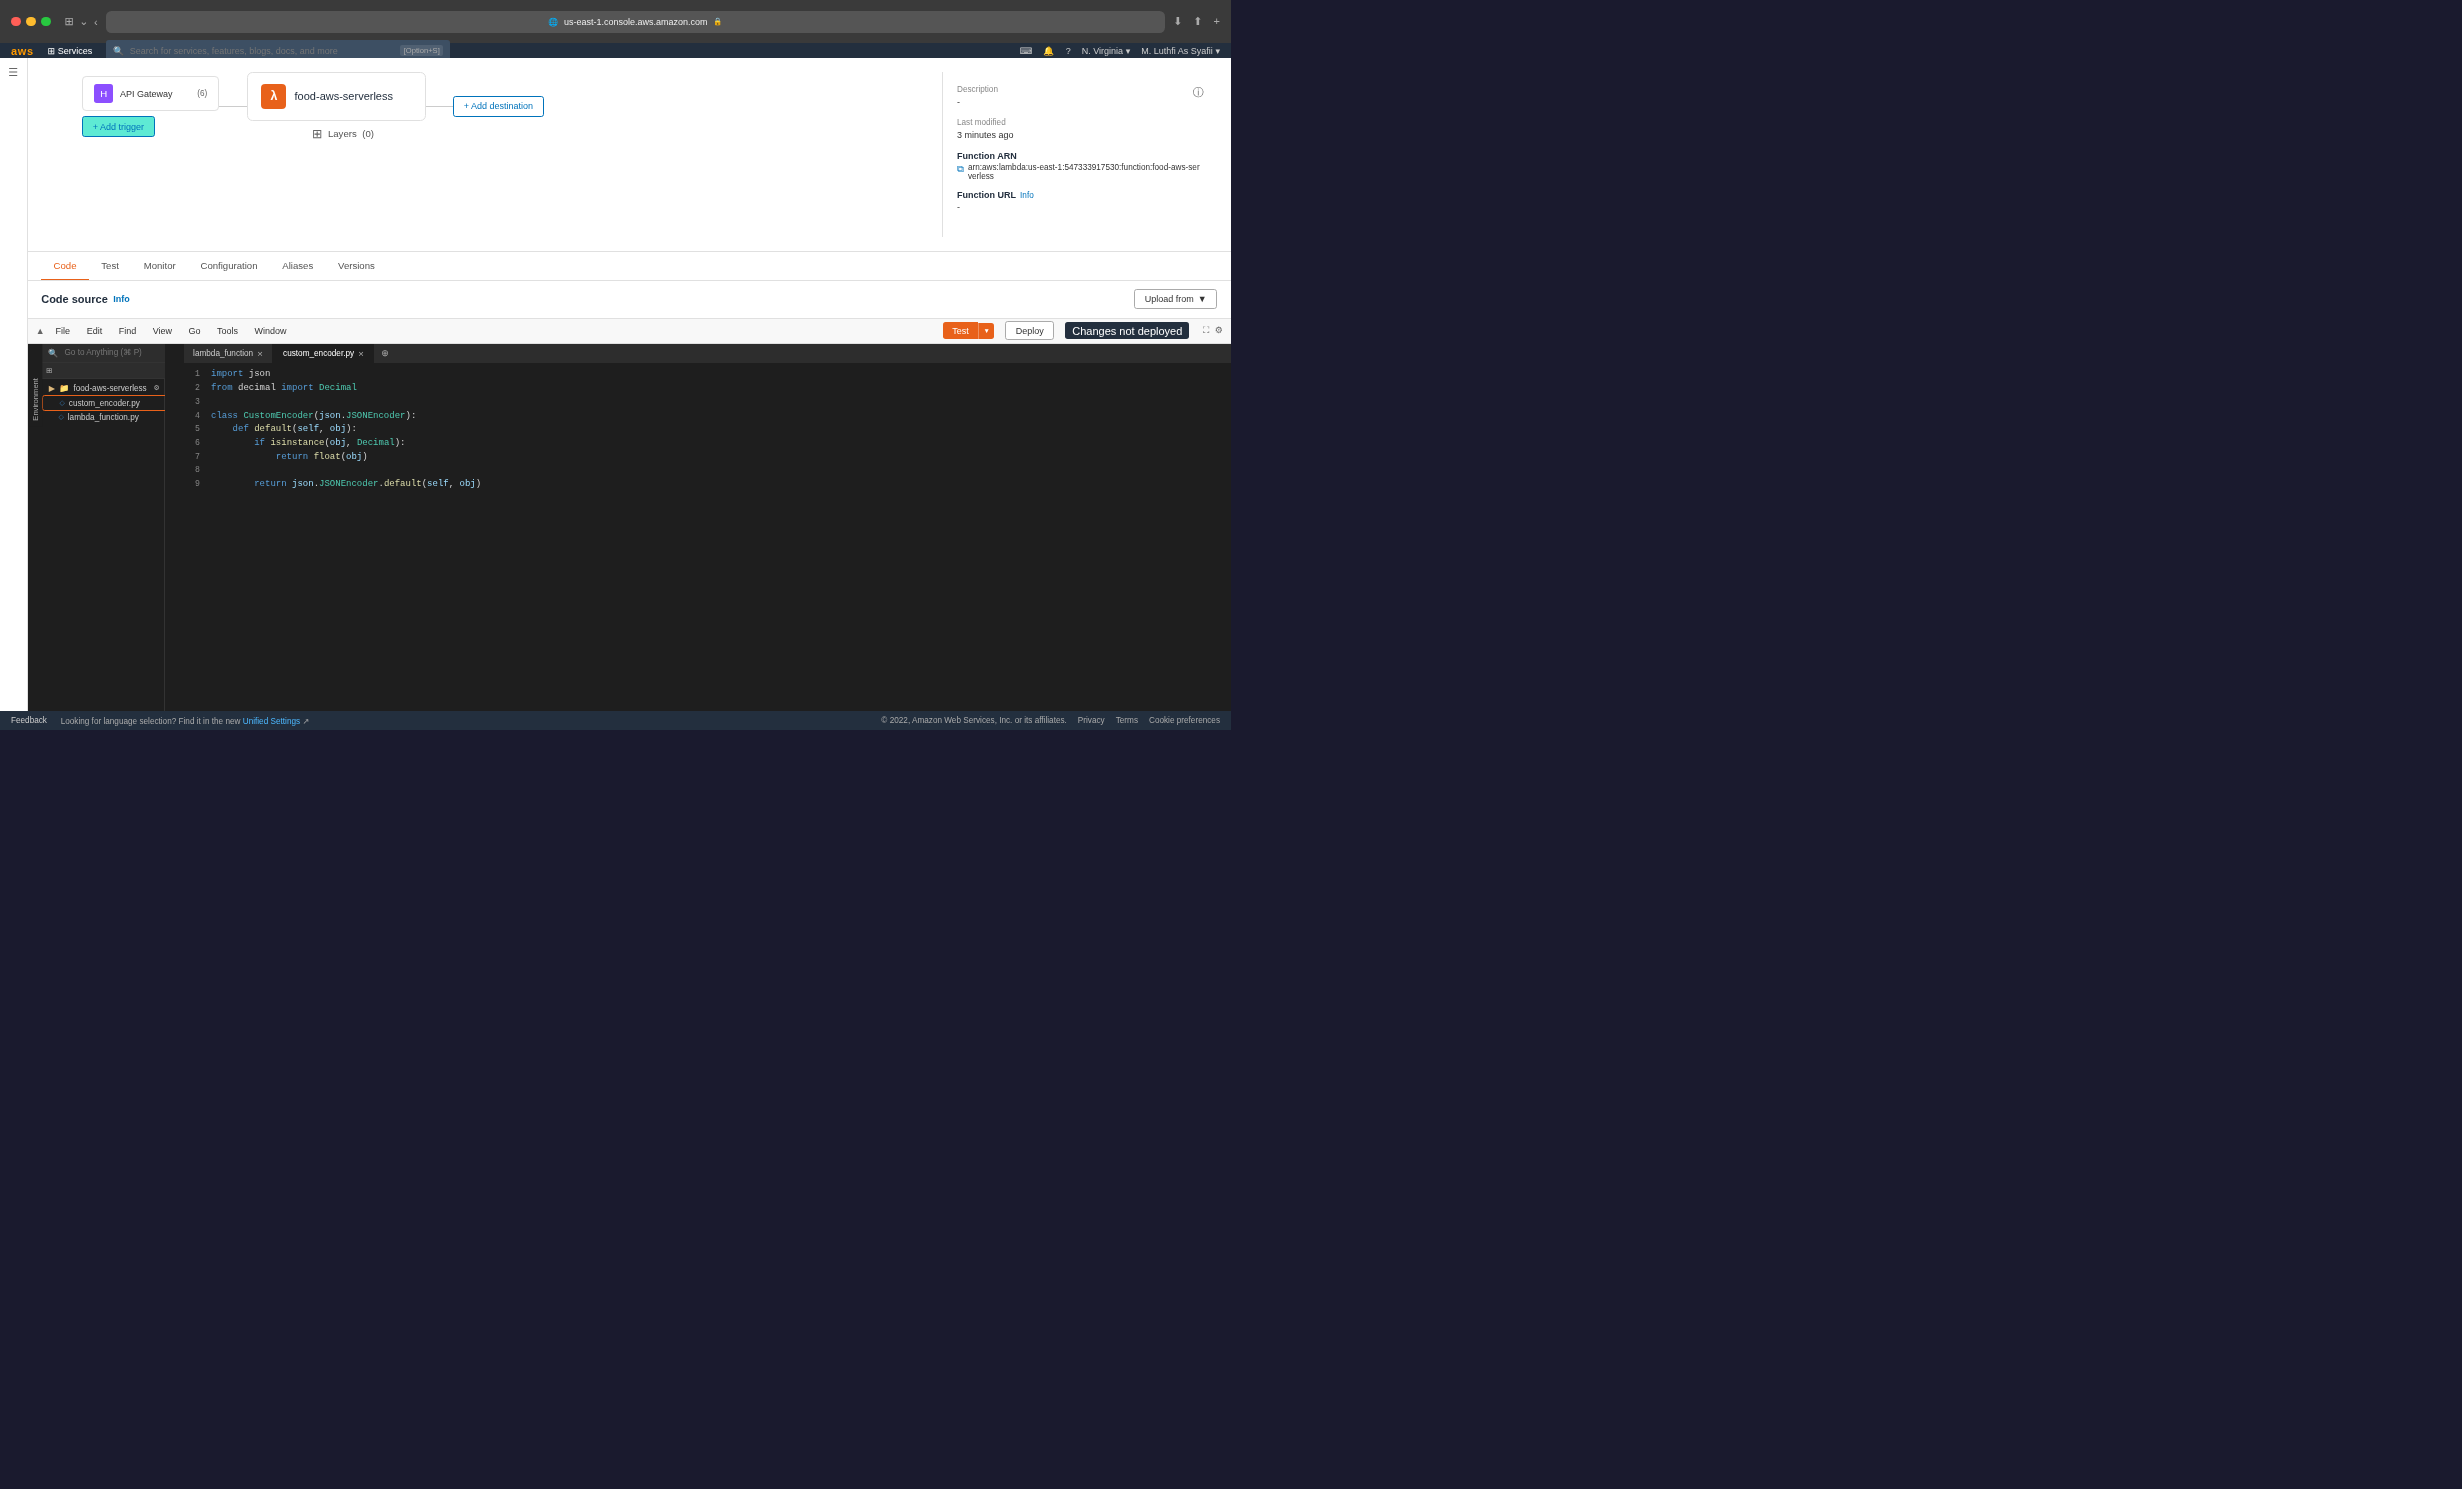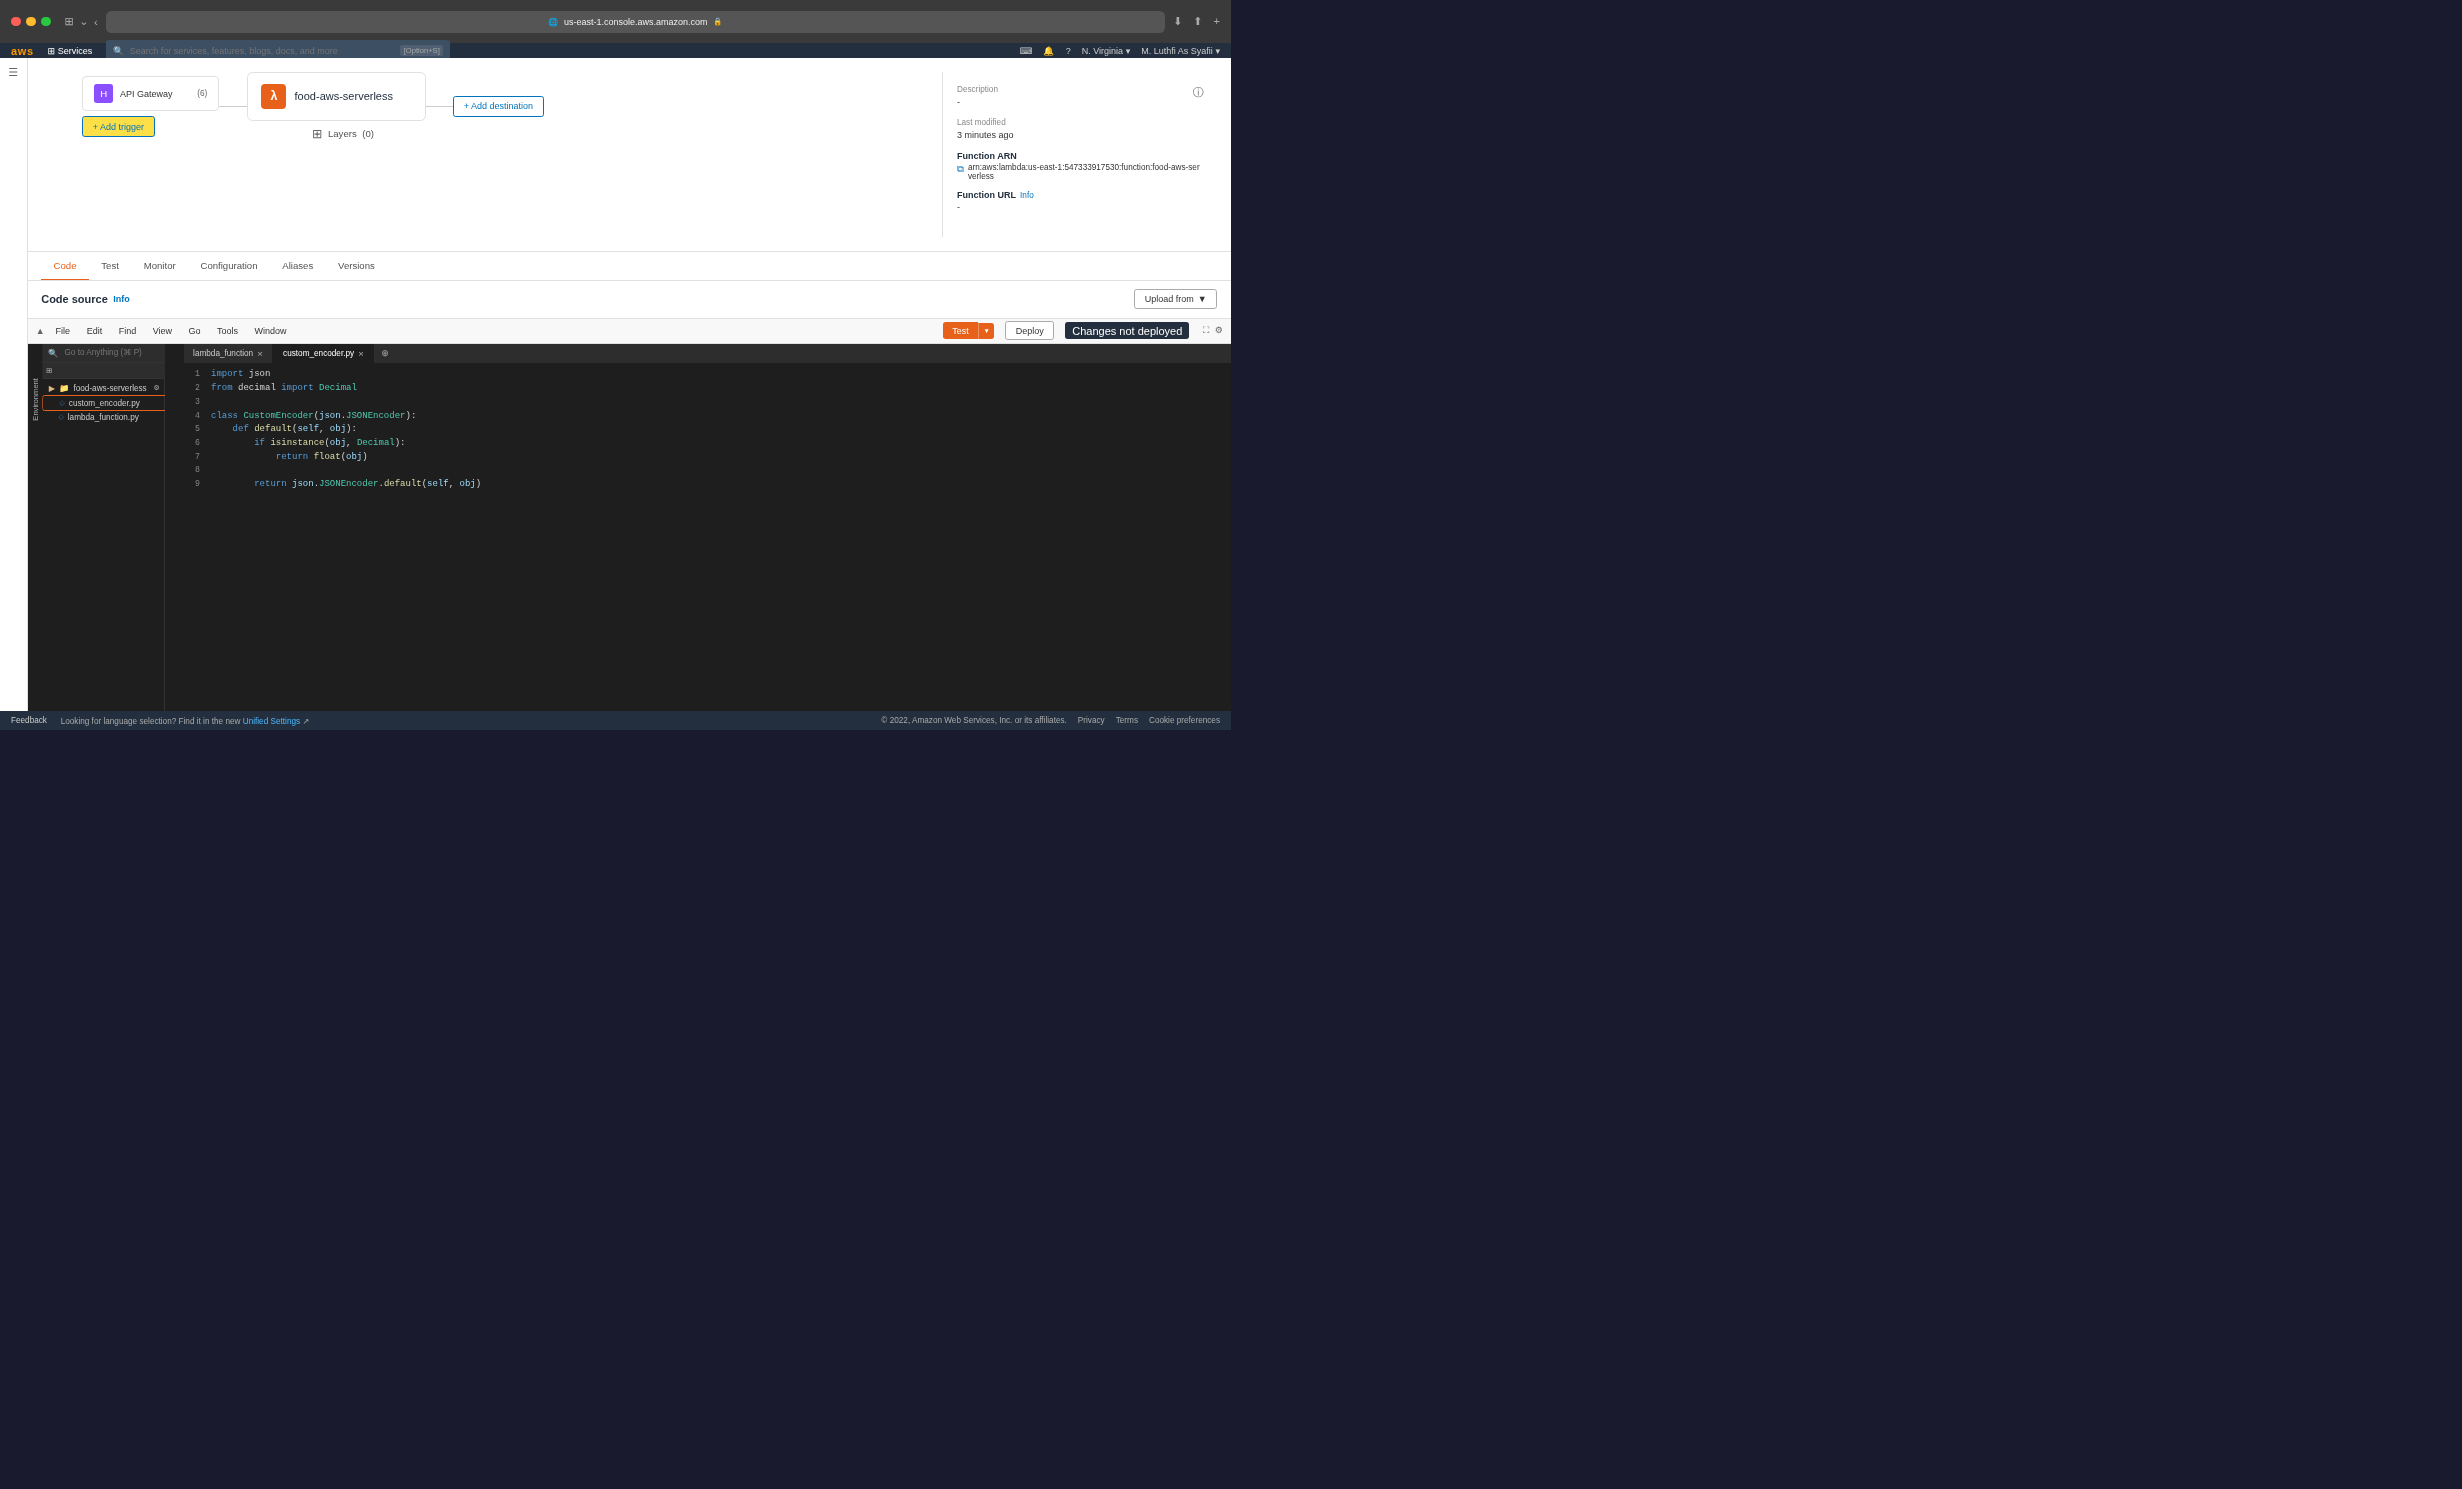--- a/index.html
+++ b/index.html
@@ -220,21 +220,21 @@
     .api-gw-name { font-size: 9px; color: #333; }
     .api-gw-count { color: #666; font-size: 8.2px; margin-left: auto; }
 
     .add-trigger-btn {
       display: inline-flex;
       align-items: center;
       gap: 4.1px;
       border: 0.7px solid #0073bb;
       border-radius: 2.7px;
       padding: 4.1px 9.6px;
-      background: #fde047;
+      background: #5eead4;
       color: #0073bb;
       font-size: 9px;
       cursor: pointer;
       width: fit-content;
     }
 
     .add-dest-btn {
       display: inline-flex;
       align-items: center;
       gap: 4.1px;

